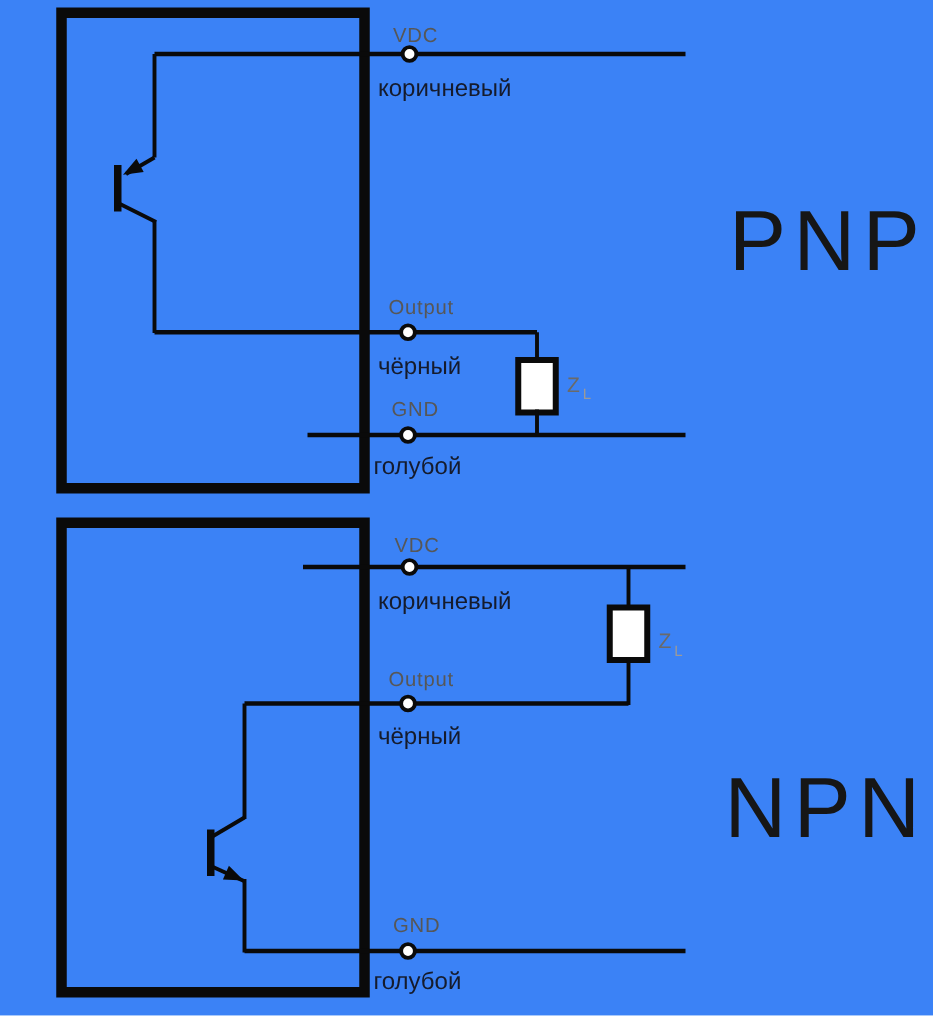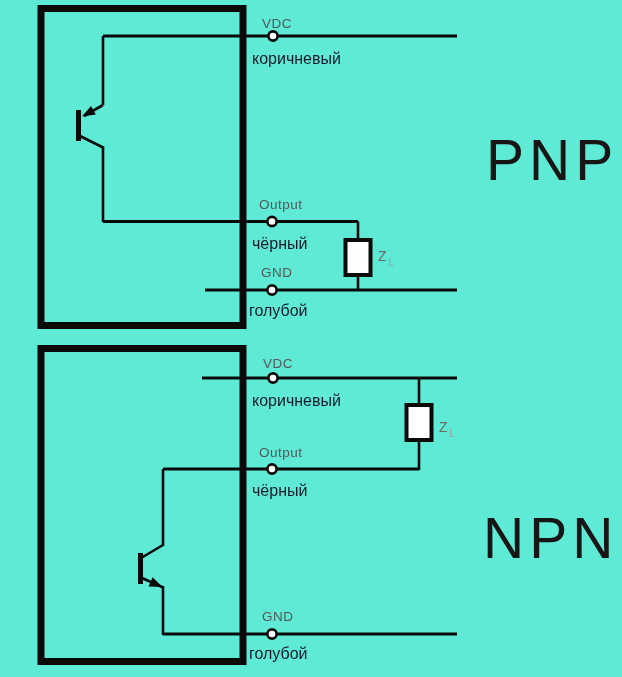--- a/index.html
+++ b/index.html
@@ -1,19 +1,19 @@
 <!DOCTYPE html>
 <html><head>
 <meta charset="utf-8">
 <style>
   html,body{margin:0;padding:0;background:#ffffff;}
   .stage{
     position:relative;
     width:622px;height:677px;
-    background:#5eead4;
+    background:#3b82f6;
     font-family:"Liberation Sans", sans-serif;
     overflow:hidden;
   }
   svg{display:block;}
   .signal-label{
     font-family:"Liberation Sans", sans-serif;
     font-size:13.5px;
     fill:#575757;
     letter-spacing:0.5px;
   }

